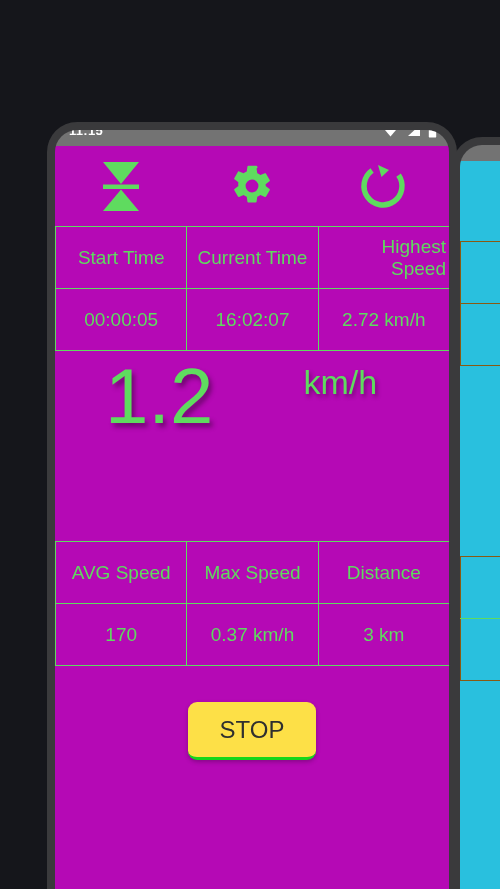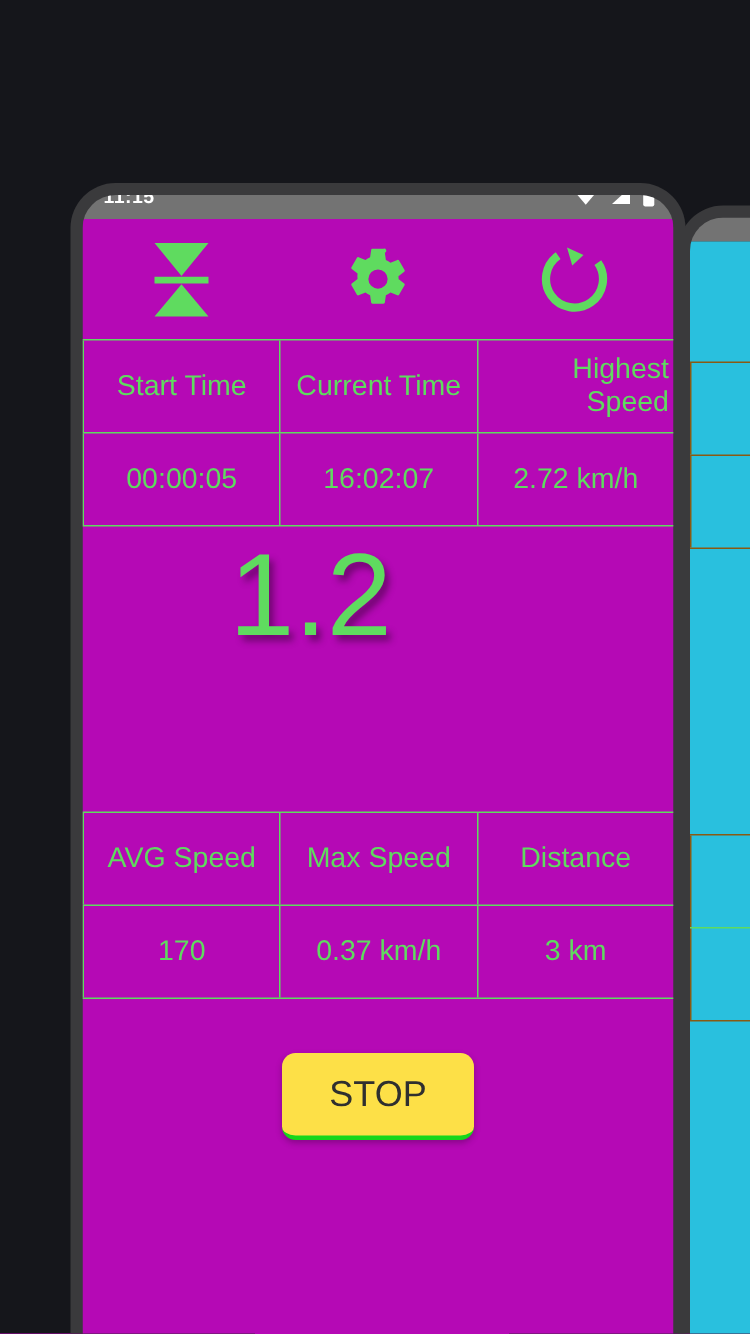--- a/index.html
+++ b/index.html
@@ -308,20 +308,21 @@
         </div>
         <div class="data-row row-value">
           <div class="data-cell">00:00:05</div>
           <div class="data-cell">16:02:07</div>
           <div class="data-cell">2.72 km/h</div>
         </div>
       </div>
 
       <div class="speed-panel">
         <div class="speed-value">1.2</div>
+        <div class="speed-unit">km/h</div>
       </div>
 
       <div class="data-table tbl-bottom">
         <div class="data-row row-head">
           <div class="data-cell">AVG Speed</div>
           <div class="data-cell">Max Speed</div>
           <div class="data-cell">Distance</div>
         </div>
         <div class="data-row row-value">
           <div class="data-cell">170</div>

